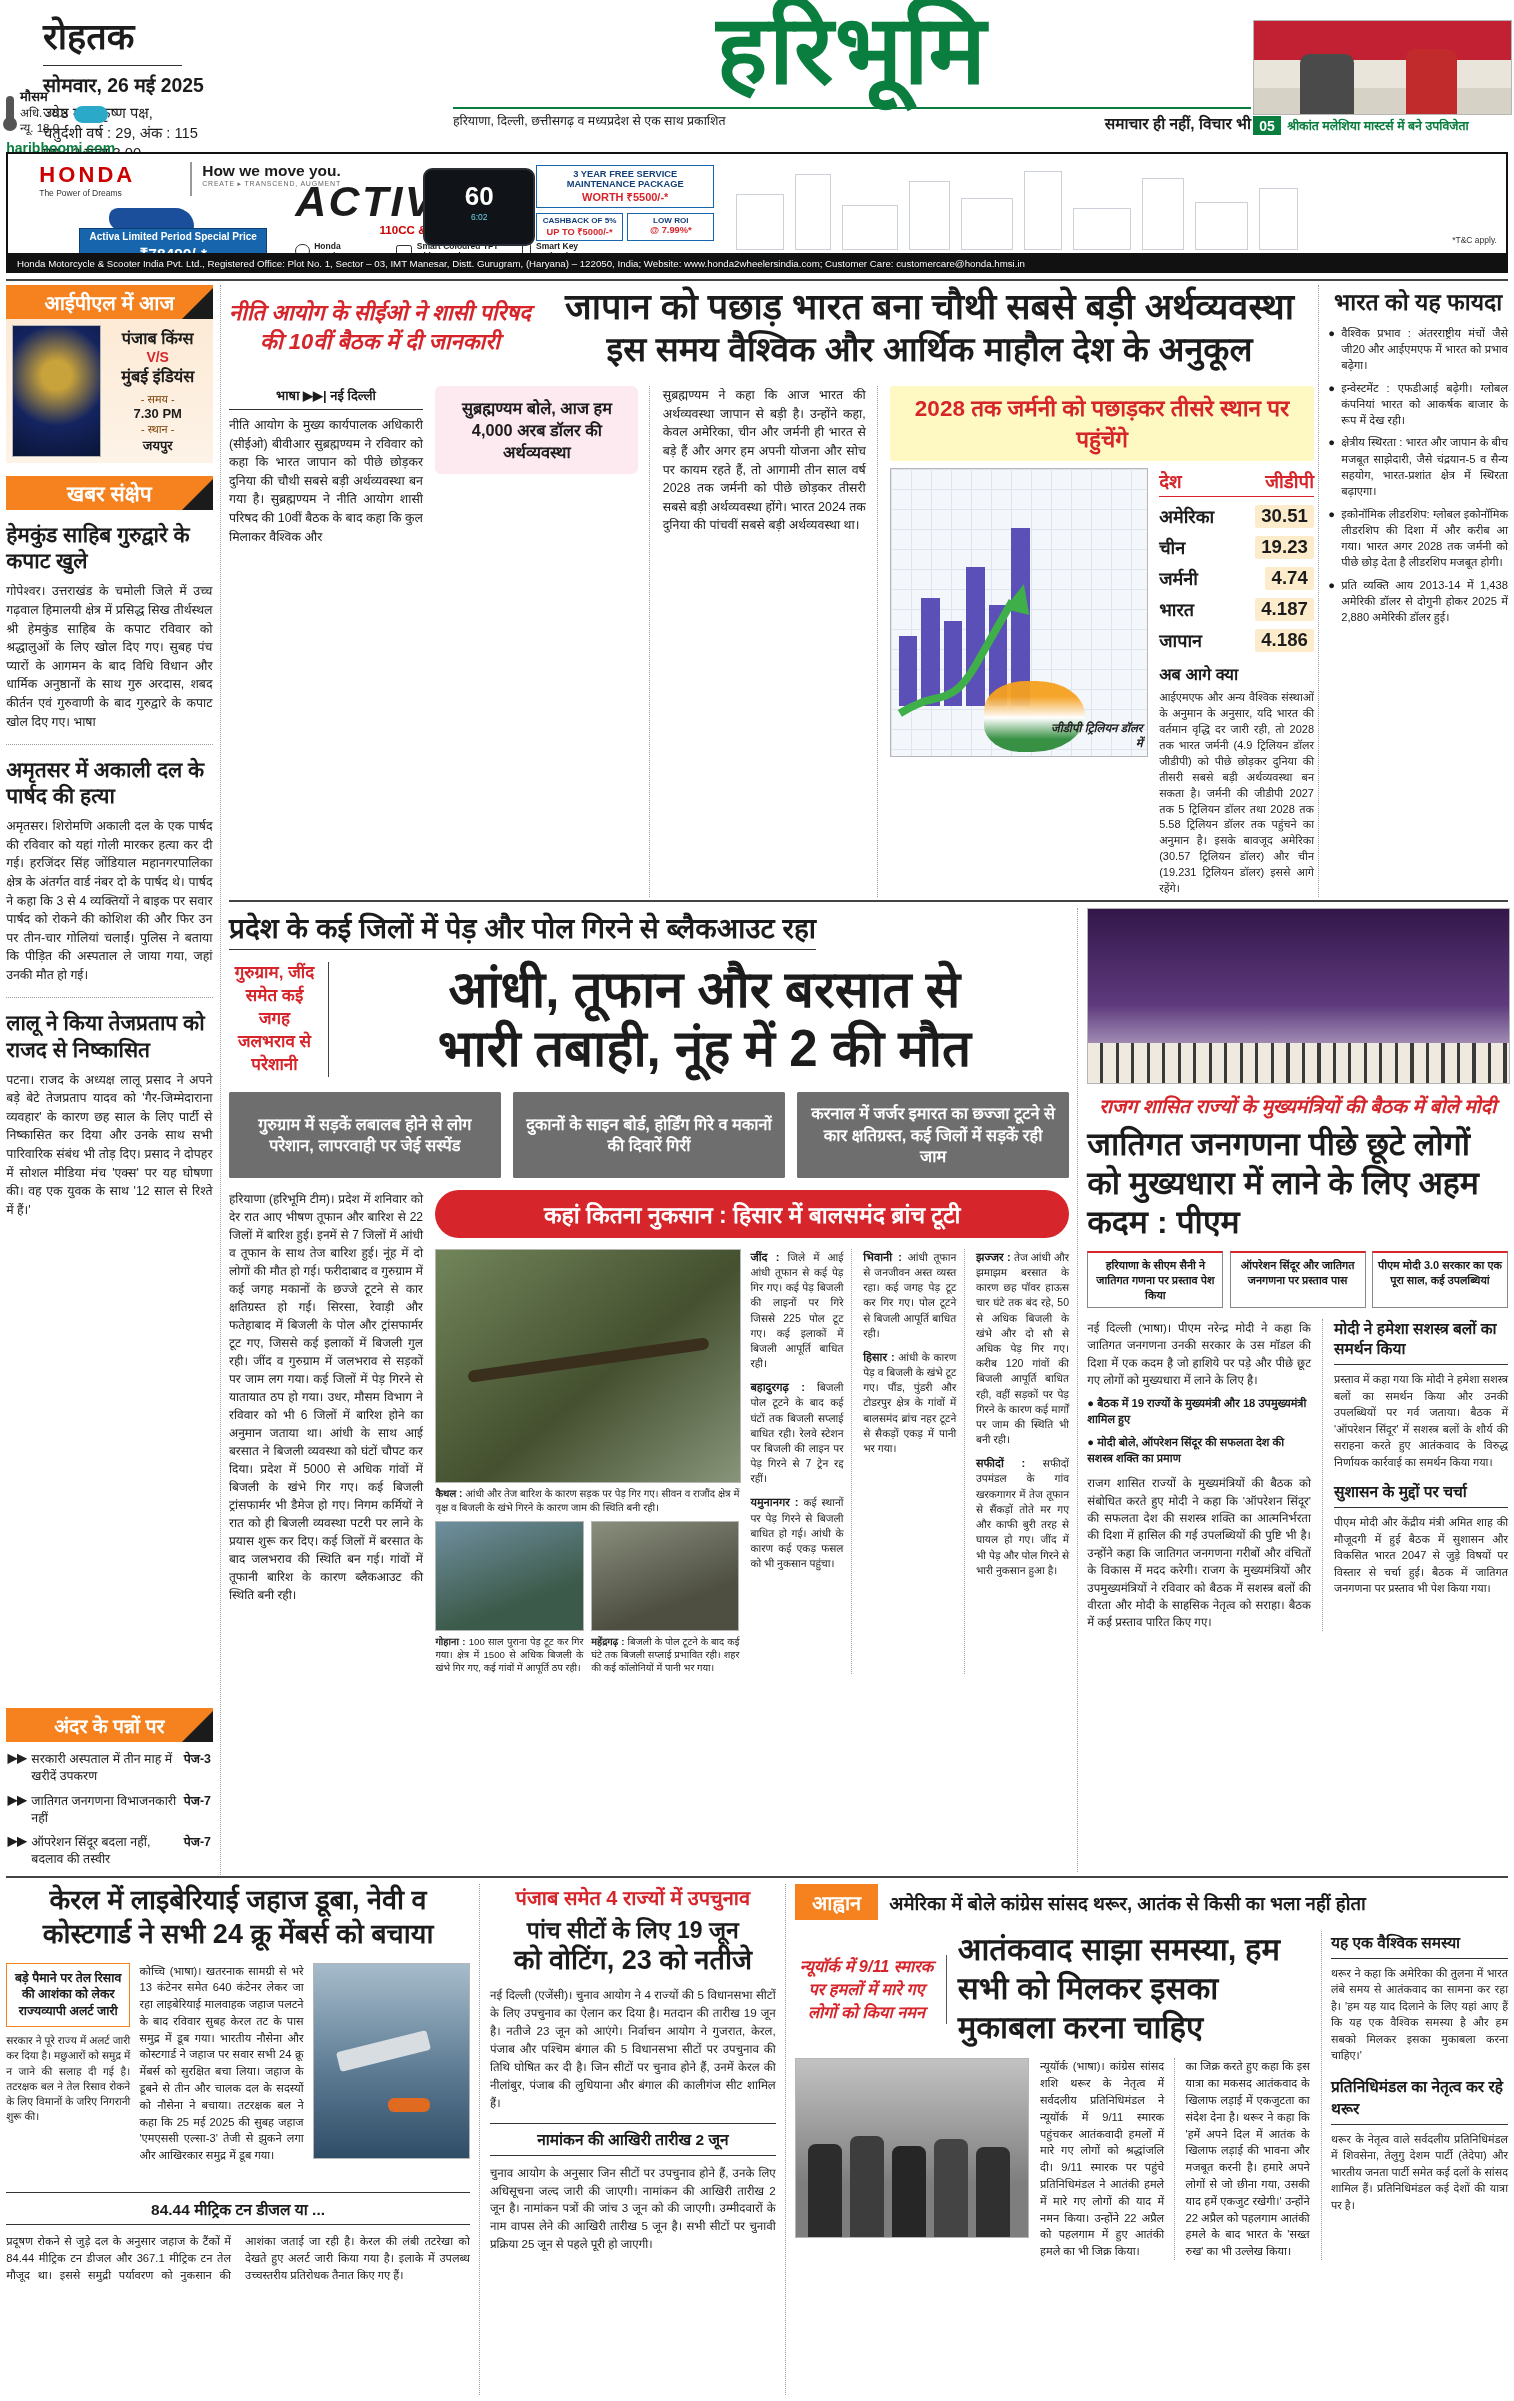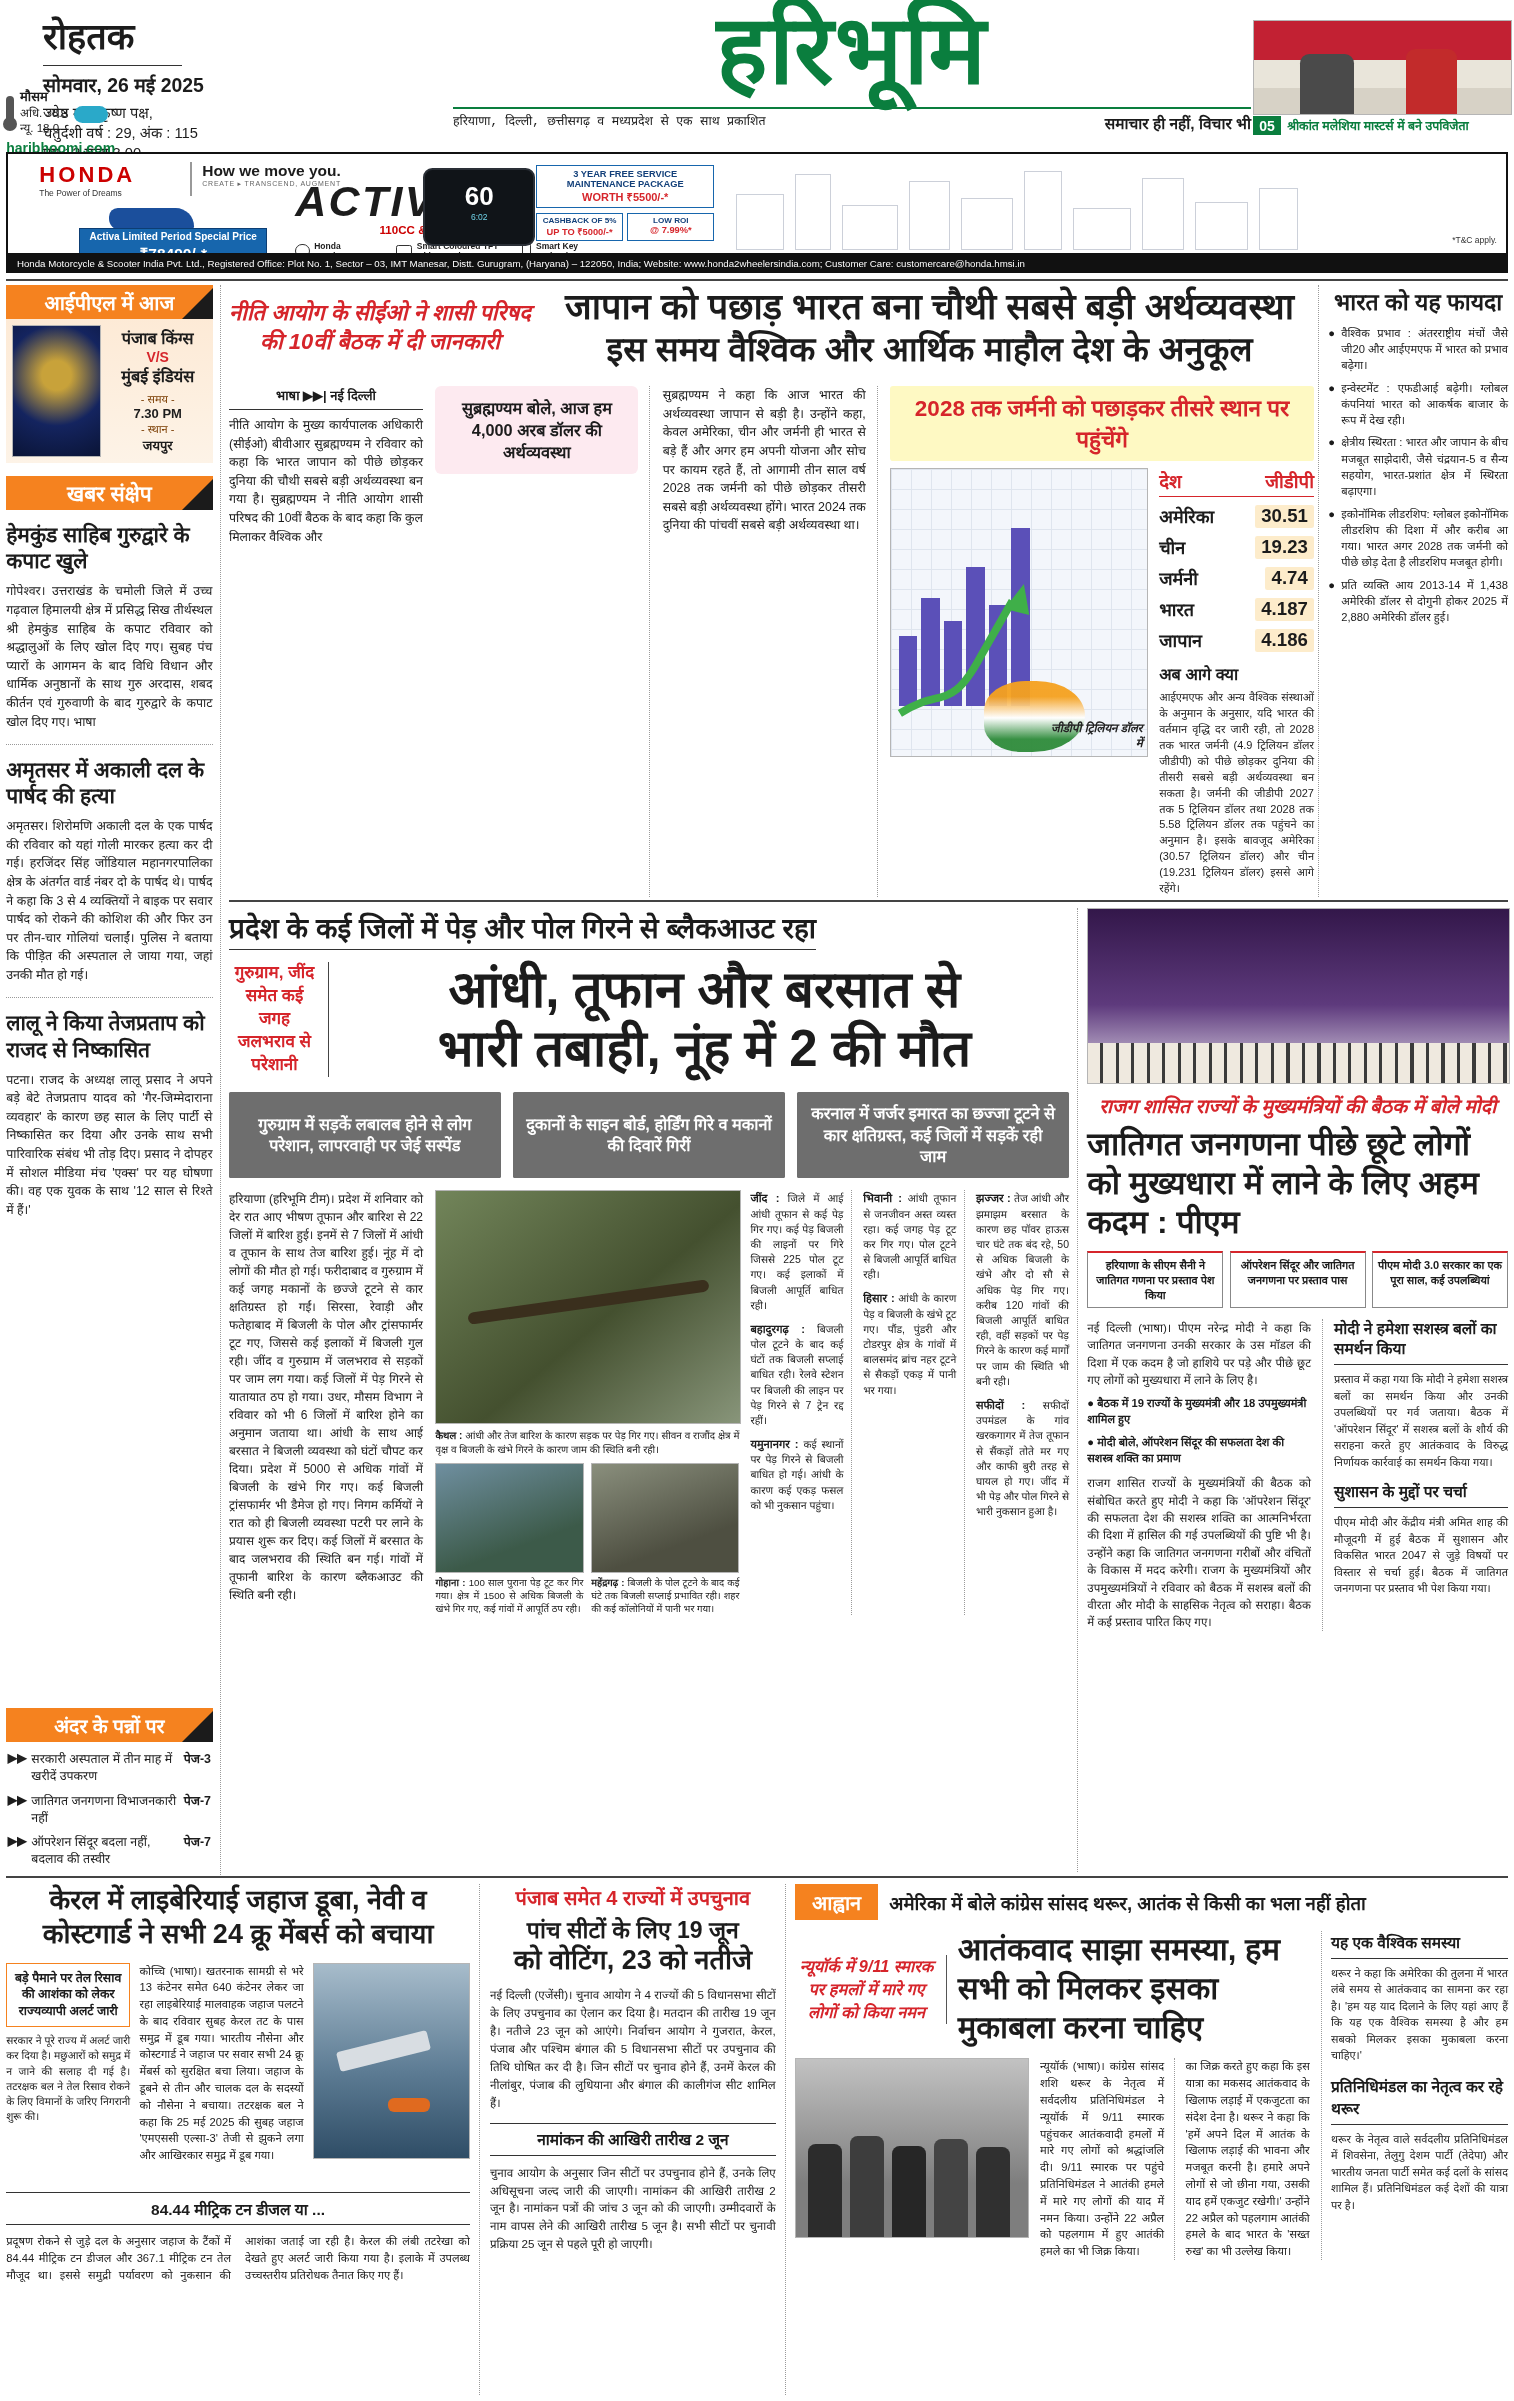--- a/index.html
+++ b/index.html
@@ -53,21 +53,21 @@
       </div>
       <div style="width:34px;height:17px;background:#2aa9c9;border-radius:15.5px;margin-top:6.2px;"></div>
     </div>
     <div class="b green" style="font-size:14px;margin-top:4.6px;">haribhoomi.com</div>
   </div>
 
   <div class="abs" style="left:453px;top:0px;width:798px;text-align:center;">
     <div class="b" style="font-size:96px;color:#0a7e3e;line-height:1.05;letter-spacing:1.5px;">हरिभूमि</div>
   </div>
   <div class="abs" style="left:453px;top:107px;width:798px;border-top:2.3px solid #0a7e3e;padding-top:3.1px;display:flex;justify-content:space-between;">
-    <div style="font-size:12.4px;font-family:Liberation Mono, monospace;">हरियाणा, दिल्ली, छत्तीसगढ़ व मध्यप्रदेश से एक साथ प्रकाशित</div>
+    <div style="font-size:12.4px;">हरियाणा, दिल्ली, छत्तीसगढ़ व मध्यप्रदेश से एक साथ प्रकाशित</div>
     <div class="b" style="font-size:15.5px;">समाचार ही नहीं, विचार भी</div>
   </div>
 
   <div class="abs photo" style="left:1253px;top:20px;width:257px;height:93px;background:linear-gradient(180deg,#c22133 0 42%,#e9e5da 42% 72%,#d7d2c6 72%);">
     <div style="position:absolute;left:46px;bottom:0;width:54px;height:60px;background:#4a4a4a;border-radius:9.3px 9.3px 0 0;"></div>
     <div style="position:absolute;right:54px;bottom:0;width:51px;height:65px;background:#c22b2b;border-radius:9.3px 9.3px 0 0;"></div>
   </div>
   <div class="abs" style="left:1253px;top:116px;width:257px;display:flex;align-items:center;gap:6.2px;">
     <div style="background:#0a7e3e;color:#fff;font-weight:bold;font-size:14px;padding:1.5px 6.2px;">05</div>
     <div class="b green" style="font-size:12.4px;">श्रीकांत मलेशिया मास्टर्स में बने उपविजेता</div>
@@ -349,20 +349,21 @@
       <div class="bubble" style="flex:1;">
           <span>करनाल में जर्जर इमारत का छज्जा टूटने से कार क्षतिग्रस्त, कई जिलों में सड़कें रही जाम</span>
         </div>
     </div>
 
     <div style="display:flex;gap:12.4px;margin-top:12.4px;">
       <div style="width:194px;">
         <div class="just" style="font-size:12px;line-height:1.5;">हरियाणा (हरिभूमि टीम)। प्रदेश में शनिवार को देर रात आए भीषण तूफान और बारिश से 22 जिलों में बारिश हुई। इनमें से 7 जिलों में आंधी व तूफान के साथ तेज बारिश हुई। नूंह में दो लोगों की मौत हो गई। फरीदाबाद व गुरुग्राम में कई जगह मकानों के छज्जे टूटने से कार क्षतिग्रस्त हो गईं। सिरसा, रेवाड़ी और फतेहाबाद में बिजली के पोल और ट्रांसफार्मर टूट गए, जिससे कई इलाकों में बिजली गुल रही। जींद व गुरुग्राम में जलभराव से सड़कों पर जाम लग गया। कई जिलों में पेड़ गिरने से यातायात ठप हो गया। उधर, मौसम विभाग ने रविवार को भी 6 जिलों में बारिश होने का अनुमान जताया था। आंधी के साथ आई बरसात ने बिजली व्यवस्था को घंटों चौपट कर दिया। प्रदेश में 5000 से अधिक गांवों में बिजली के खंभे गिर गए। कई बिजली ट्रांसफार्मर भी डैमेज हो गए। निगम कर्मियों ने रात को ही बिजली व्यवस्था पटरी पर लाने के प्रयास शुरू कर दिए। कई जिलों में बरसात के बाद जलभराव की स्थिति बन गई। गांवों में तूफानी बारिश के कारण ब्लैकआउट की स्थिति बनी रही।</div>
       </div>
       <div style="flex:1;">
+        <div class="b" style="background:#d6252b;color:#fff;border-radius:31px;text-align:center;font-size:23px;padding:7.7px 6.2px;margin-bottom:11px;">कहां कितना नुकसान :  हिसार में बालसमंद ब्रांच टूटी</div>
         <div style="display:flex;gap:11px;">
 
           <div style="width:304px;">
             <div class="photo" style="width:100%;height:232px;background:linear-gradient(140deg,#72855a,#44502f 55%,#88957a);">
               <div style="position:absolute;left:10%;top:45%;width:80%;height:12.4px;background:#3a2f1d;border-radius:6.2px;transform:rotate(-8deg);"></div>
             </div>
             <div class="just" style="font-size:10px;line-height:1.4;margin-top:4.6px;">
               <span class="b">कैथल :</span>
               <span>आंधी और तेज बारिश के कारण सड़क पर पेड़ गिर गए। सीवन व राजौंद क्षेत्र में वृक्ष व बिजली के खंभे गिरने के कारण जाम की स्थिति बनी रही।</span>
             </div>

